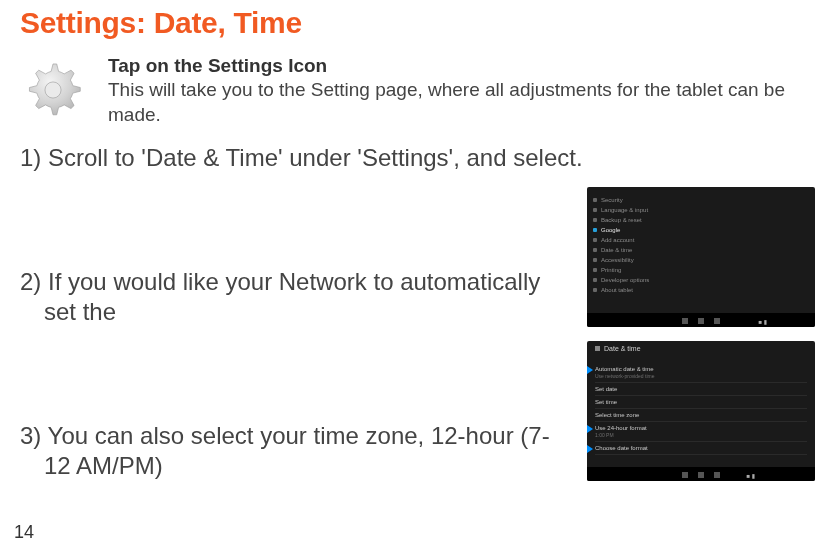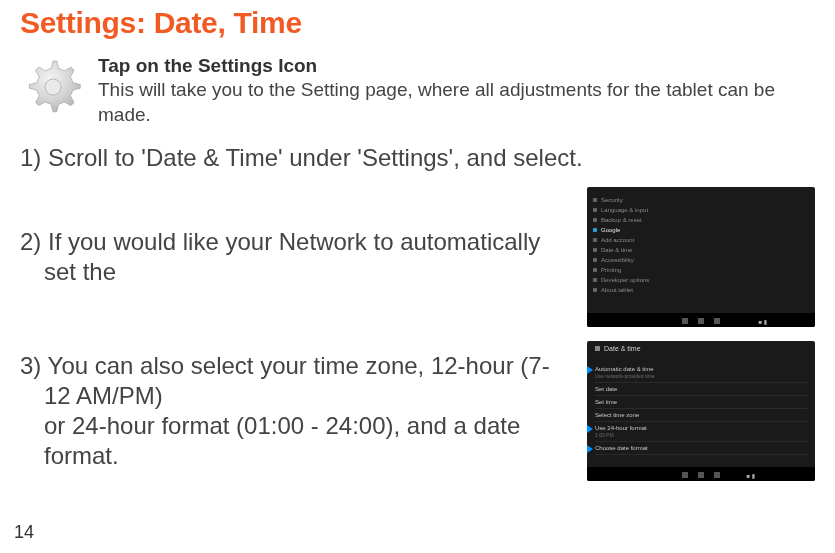--- a/index.html
+++ b/index.html
@@ -1,26 +1,26 @@
 <!DOCTYPE html>
 <html><head>
 <meta charset="utf-8">
 <style>
   * { box-sizing: border-box; margin: 0; padding: 0; }
   html, body { width: 835px; height: 553px; font-family: -apple-system, BlinkMacSystemFont, "Segoe UI", Arial, sans-serif; background: #fff; color: #444; }
   .page { position: relative; width: 835px; height: 553px; padding: 0 20px; }
   .title { color: #f15a22; font-weight: 700; font-size: 30px; padding-top: 6px; letter-spacing: -0.3px; }
-  .intro { display: flex; gap: 12px; margin-top: 14px; align-items: flex-start; }
+  .intro { display: flex; gap: 22px; margin-top: 14px; align-items: center; }
   .gear-wrap { width: 66px; height: 66px; display: flex; align-items: center; justify-content: center; flex: 0 0 auto; }
   .gear-wrap svg { width: 62px; height: 62px; }
   .intro-text { font-size: 19px; line-height: 1.28; }
   .intro-heading { font-weight: 700; color: #333; display: block; }
   .step { font-size: 24px; line-height: 1.26; color: #444; }
   .step1 { margin-top: 16px; }
-  .row { display: flex; gap: 28px; align-items: center; margin-top: 14px; }
+  .row { display: flex; gap: 28px; align-items: flex-end; margin-top: 14px; }
   .row .text-col { flex: 1 1 auto; }
   .step-indent { padding-left: 24px; text-indent: -24px; }
   .step-extra { padding-left: 24px; }
   .screenshot { width: 228px; height: 140px; background: #1a1a1a; border-radius: 2px; flex: 0 0 auto; overflow: hidden; position: relative; }
   .screenshot .shot-inner { position: absolute; inset: 0; }
   .shot-sidebar { position: absolute; left: 0; top: 8px; width: 80px; }
   .shot-sidebar .srow { display:flex; align-items:center; gap:4px; padding: 2px 6px; font-size: 6px; color: #8a8a8a; white-space: nowrap; overflow: hidden; }
   .shot-sidebar .srow.active { color: #e6e6e6; }
   .shot-sidebar .dot { width:4px; height:4px; background:#26a0da; flex:0 0 auto; border-radius:1px; }
   .shot-sidebar .dot.gray { background:#666; }
@@ -126,21 +126,20 @@
             <div class="navdot n3"></div>
           <div class="clock">■ ▮</div>
         </div>
       </div>
     </div>
   </div>
 
   <div class="row">
     <div class="text-col">
       <div class="step step-indent">3) You can also select your time zone, 12-hour (7-12 AM/PM)</div>
-      <div class="step step-extra">or 24-hour format (01:00 - 24:00), and a date format.</div>
     </div>
     <div class="screenshot">
       <div class="shot-inner">
         <div class="shot-title">
             <span class="tdot"></span>
             <span>Date &amp; time</span>
           </div>
         <div class="shot-list" id="shot2-list">
             <div class="lrow">
               <div class="marker"></div>

